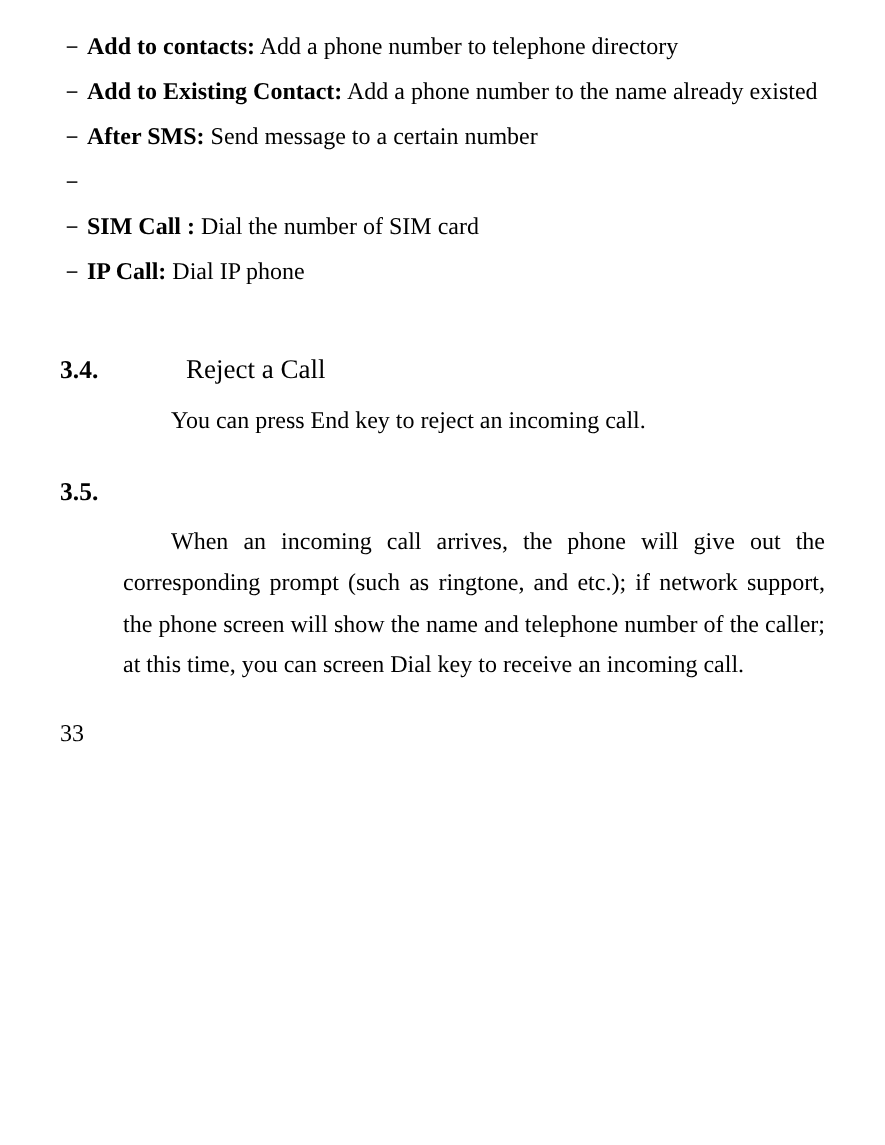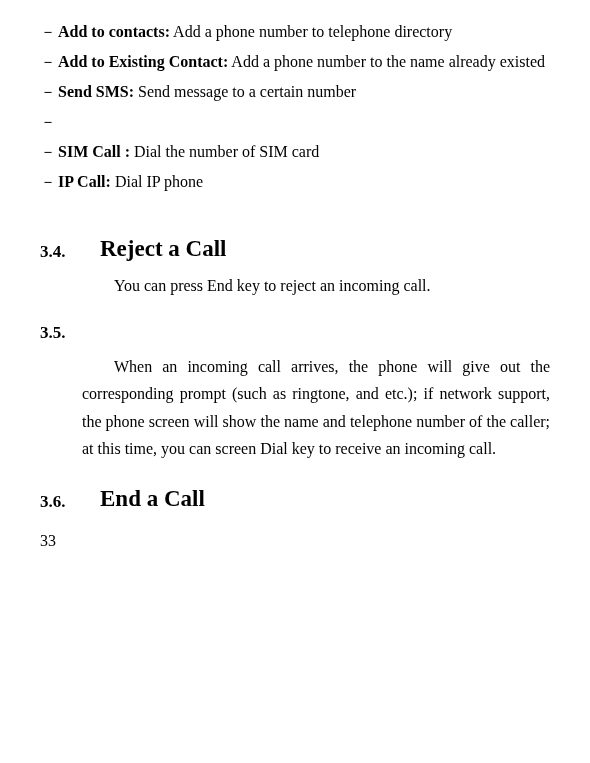--- a/index.html
+++ b/index.html
@@ -41,35 +41,36 @@
       text-align: right;
     }
 
     .section {
       margin-top: 24px;
       margin-bottom: 8px;
     }
 
     .section-heading {
       display: flex;
-      align-items: flex-end;
+      align-items: center;
       margin-bottom: 10px;
     }
 
     .section-number {
       font-size: 17px;
       font-weight: bold;
       min-width: 60px;
       font-family: "Times New Roman", Times, serif;
     }
 
     .section-title {
-      font-size: 23px;
-      font-weight: bold;
+      font-size: 18px;
+      font-weight: normal;
       font-family: "Times New Roman", Times, serif;
+      margin-left: 24px;
     }
 
     .section-body {
       text-indent: 2em;
       line-height: 1.7;
       text-align: justify;
       font-size: 16px;
       font-family: "Times New Roman", Times, serif;
       margin-left: 42px;
     }
@@ -93,21 +94,21 @@
 <div class="bullet-item">
       <span class="bullet-dash">－</span>
       <span class="bullet-text"><strong>Add to contacts:</strong> Add a phone number to telephone directory</span>
     </div>
     <div class="bullet-item">
       <span class="bullet-dash">－</span>
       <span class="bullet-text"><strong>Add to Existing Contact:</strong> Add a phone number to the name already existed</span>
     </div>
     <div class="bullet-item">
       <span class="bullet-dash">－</span>
-      <span class="bullet-text"><strong>Send SMS:</strong> Send message to a certain number</span>
+      <span class="bullet-text"><strong>After SMS:</strong> Send message to a certain number</span>
     </div>
     <div class="bullet-item">
       <span class="bullet-dash">－</span>
     </div>
     <div class="bullet-item">
       <span class="bullet-dash">－</span>
       <span class="bullet-text"><strong>SIM Call :</strong> Dial the number of SIM card</span>
     </div>
     <div class="bullet-item">
       <span class="bullet-dash">－</span>
@@ -125,20 +126,16 @@
       </div>
       <p class="section-body">You can press End key to reject an incoming call.</p>
     </div>
     <div class="section">
       <div class="section-heading">
         <span class="section-number">3.5.</span>
       </div>
       <p class="section-body">When an incoming call arrives, the phone will give out the corresponding prompt (such as ringtone, and etc.); if network support, the phone screen will show the name and telephone number of the caller; at this time, you can screen Dial key to receive an incoming call.</p>
     </div>
     <div class="section">
-      <div class="section-heading">
-        <span class="section-number">3.6.</span>
-        <span class="section-title">End a Call</span>
-      </div>
     </div>
   </div>
 
 <div class="page-number">33</div>
 
 </body></html>

